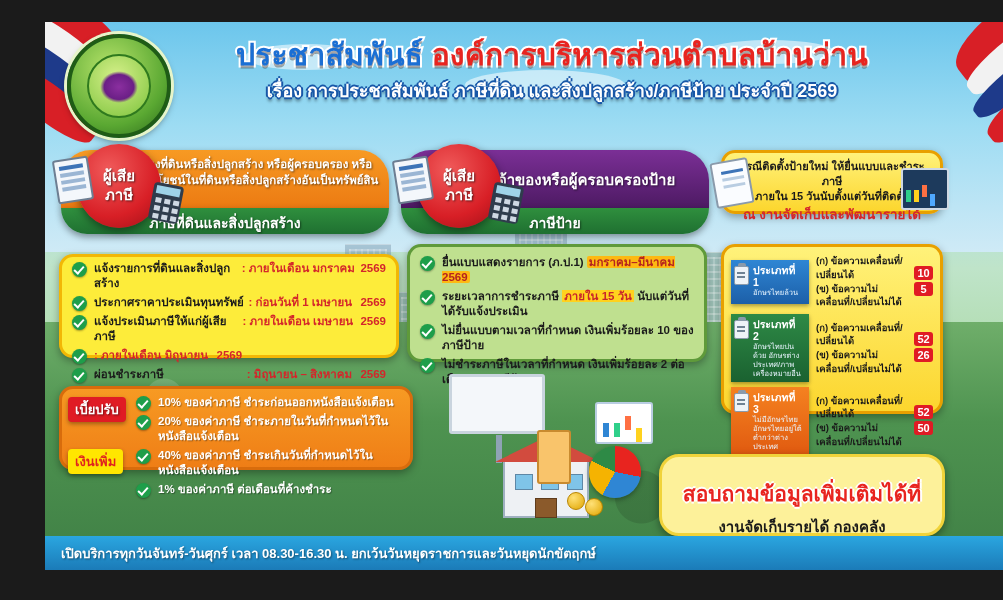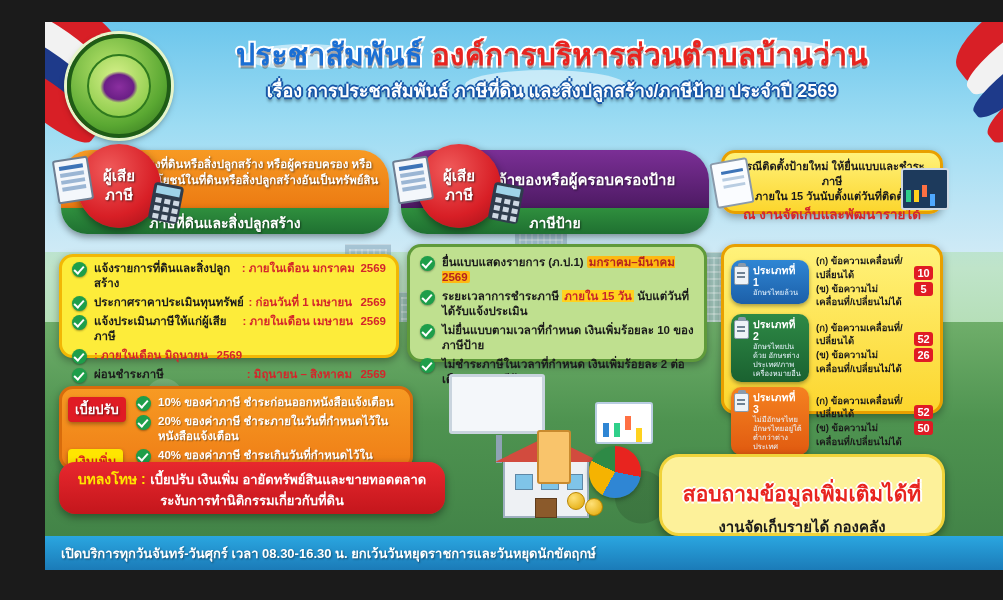--- a/index.html
+++ b/index.html
@@ -114,21 +114,21 @@
   .red-strip .v{ font-size:13px; font-weight:bold; }
 
   
   .note-card{ background:linear-gradient(#fff27a,#fcd62e); border:3px solid #e8a000; }
   .note-card p{ font-size:11px; font-weight:bold; color:#1a1a1a; text-align:center; line-height:1.35; }
   .note-card p.em{ color:#d4262b; font-size:13.5px; margin-top:2px; }
   .rate-head{ position:absolute; text-align:center; width:100%;
     font-size:17px; font-weight:bold; color:#ffe600;
     text-shadow:-1.5px 0 #1857a8, 0 1.5px #1857a8, 1.5px 0 #1857a8, 0 -1.5px #1857a8, 0 3px 3px rgba(0,0,0,.5); }
   .rate-row{ display:flex; align-items:center; margin-bottom:5px; }
-  .cat{ width:78px; min-height:44px; border-radius:10px; padding:4px 5px 4px 22px; position:relative;
+  .cat{ width:78px; min-height:44px; border-radius:0; padding:4px 5px 4px 22px; position:relative;
     color:#fff; box-shadow:0 2px 4px rgba(0,0,0,.35); }
   .cat b{ font-size:10.5px; display:block; line-height:1.15; }
   .cat span{ font-size:7.5px; display:block; line-height:1.2; color:#e9f5ff; }
   .cat-1{ background:linear-gradient(#2f86d4,#1c5fa8); }
   .cat-2{ background:linear-gradient(#2e8a46,#1a6130); }
   .cat-3{ background:linear-gradient(#f58220,#e05a10); }
   .clip{ position:absolute; left:3px; top:6px; width:15px; height:19px; background:#eef3f8;
     border:1.5px solid #8a9aab; border-radius:2px; }
   .clip::before{ content:""; position:absolute; left:3px; top:-4px; width:8px; height:4px;
     background:#8a9aab; border-radius:2px 2px 0 0; }
@@ -379,25 +379,20 @@
         <span>10% ของค่าภาษี ชำระก่อนออกหนังสือแจ้งเตือน</span></li>
       <li><span class="tick"></span>
         <span>20% ของค่าภาษี ชำระภายในวันที่กำหนดไว้ในหนังสือแจ้งเตือน</span></li>
       <li><span class="tick"></span>
         <span>40% ของค่าภาษี ชำระเกินวันที่กำหนดไว้ในหนังสือแจ้งเตือน</span></li>
       <li><span class="tick"></span>
         <span>1% ของค่าภาษี ต่อเดือนที่ค้างชำระ</span></li>
     </ul>
   </div>
 
-  <div class="red-strip" style="left:14px;top:440px;width:386px;height:52px;">
-    <div><span class="k">บทลงโทษ :</span>
-         <span class="v">เบี้ยปรับ เงินเพิ่ม อายัดทรัพย์สินและขายทอดตลาด</span></div>
-    <div class="v">ระงับการทำนิติกรรมเกี่ยวกับที่ดิน</div>
-  </div>
 
   <div class="illus" style="left:398px;top:352px;width:250px;height:150px;">
     <div class="billboard"></div>
     <div class="house">
       <span class="win" style="left:10px;top:14px;width:18px;height:16px;"></span>
       <span class="win" style="left:36px;top:14px;width:18px;height:16px;"></span>
       <span class="win" style="left:62px;top:14px;width:16px;height:16px;"></span>
       <span class="win" style="left:30px;top:38px;width:22px;height:20px;background:#8b5a2b;border-color:#5e3c1c;"></span>
     </div>
     <div class="pie" style="left:146px;top:72px;"></div>

